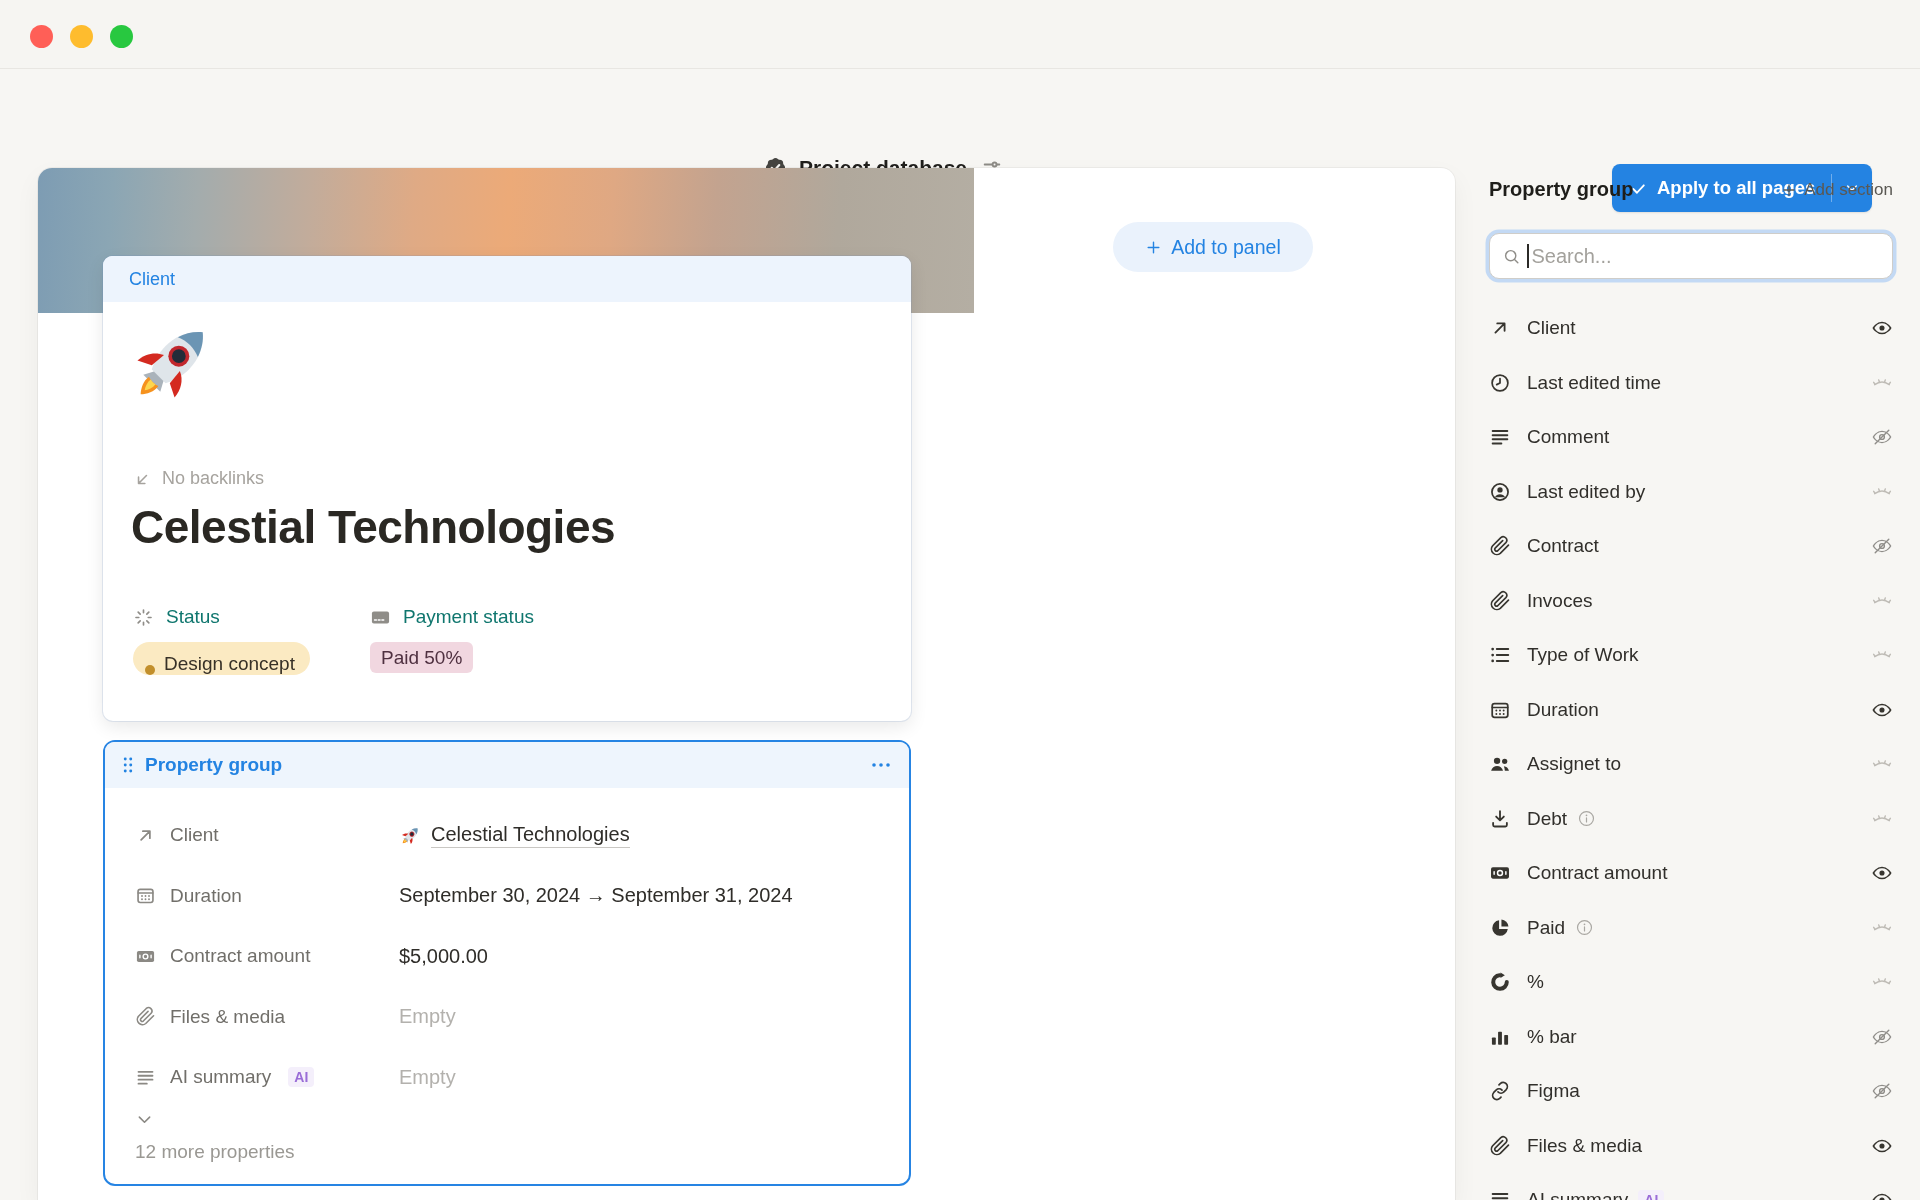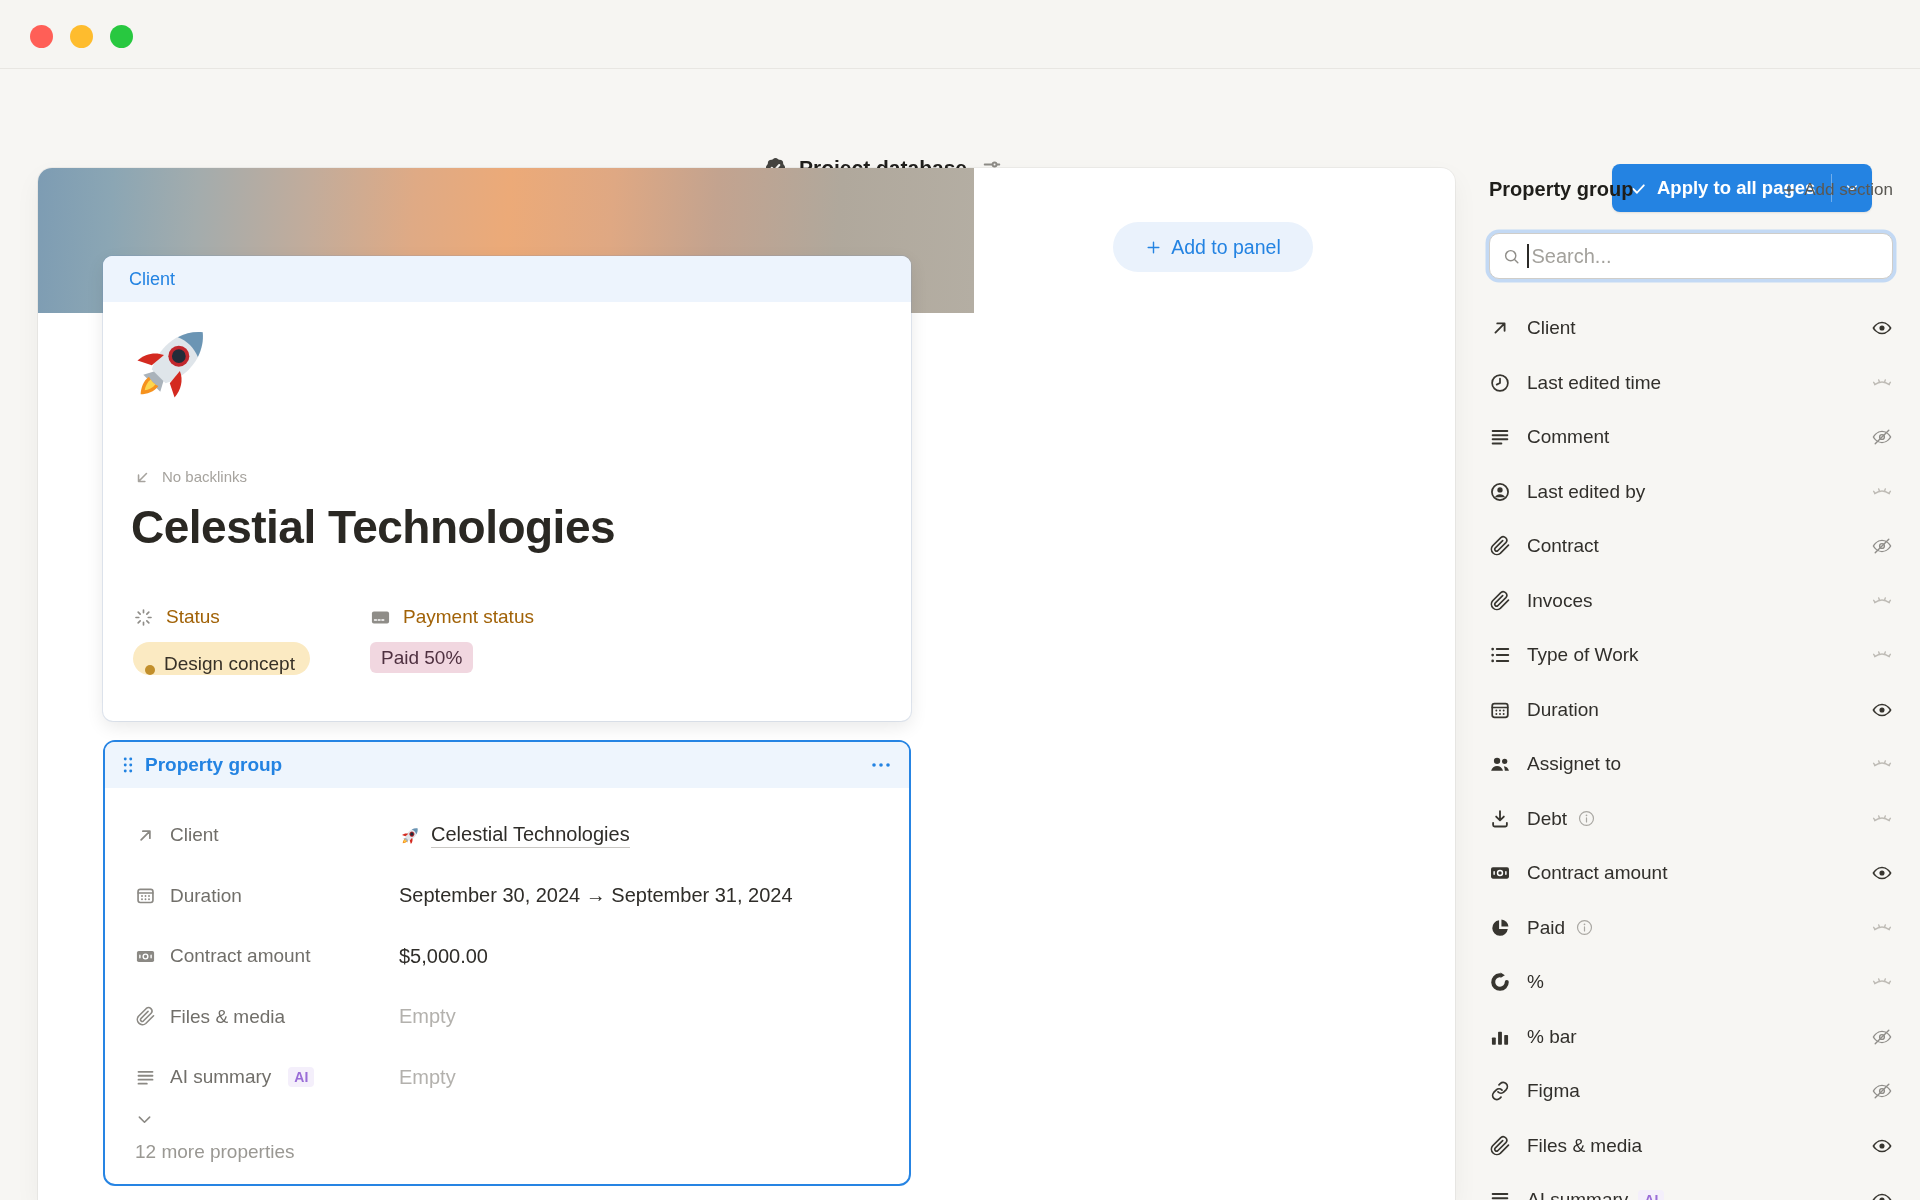--- a/index.html
+++ b/index.html
@@ -36,27 +36,27 @@
   #cover{left:0;top:0;width:936px;height:145px;border-radius:14px 0 0 0;
     background:linear-gradient(94deg,#7d9cb3 0%,#8ba6b4 8%,#a3acad 17%,#c2ac9b 29%,#dfaa85 40%,
       #ecaa78 50%,#dfa883 61%,#c3a38f 72%,#b0a89c 85%,#b4aea3 100%);}
 
   
   #heading-card{left:65px;top:88px;width:808px;height:465px;background:#fff;border-radius:10px;
     box-shadow:0 0 0 1px rgba(99,139,190,.16),0 6px 18px rgba(0,0,0,.09);}
   .hc-bar{height:46px;background:#edf4fd;border-radius:9px 9px 0 0;display:flex;align-items:center;
     padding:0 26px;font-size:18px;color:#2383e2;font-weight:500;}
   .rocket-big{position:absolute;left:22px;top:58px;}
-  .backlinks{position:absolute;left:30px;top:212px;display:flex;align-items:flex-start;gap:10px;
-    font-size:15px;color:#a6a39e;}
+  .backlinks{position:absolute;left:30px;top:212px;display:flex;align-items:flex-end;gap:10px;
+    font-size:18px;color:#a6a39e;}
   .page-title{position:absolute;left:28px;top:244px;font-size:46px;font-weight:700;color:#2a2823;
     letter-spacing:-.5px;}
   .inline-props{position:absolute;left:30px;top:350px;display:flex;}
   .iprop{width:237px;}
-  .iprop-head{display:flex;align-items:center;gap:12px;font-size:19px;color:#a16207;}
+  .iprop-head{display:flex;align-items:center;gap:12px;font-size:19px;color:#0f766e;}
   .iprop-head .ic{color:#8f8d88;}
   .iprop-val{margin-top:14px;}
   .pill-status{display:inline-flex;align-items:flex-end;gap:9px;background:#fbeac2;border-radius:17px;
     height:33px;padding:0 15px 0 12px;font-size:19px;color:#373127;}
   .pill-status .dot{width:10px;height:10px;border-radius:50%;background:#c28f2c;}
   .pill-payment{display:inline-flex;align-items:center;background:#f1d7e0;border-radius:6px;
     height:31px;padding:0 11px;font-size:19px;color:#4f3040;}
 
   
   #pg-panel{left:65px;top:572px;width:808px;height:446px;background:#fff;border:2.5px solid #2684e3;

